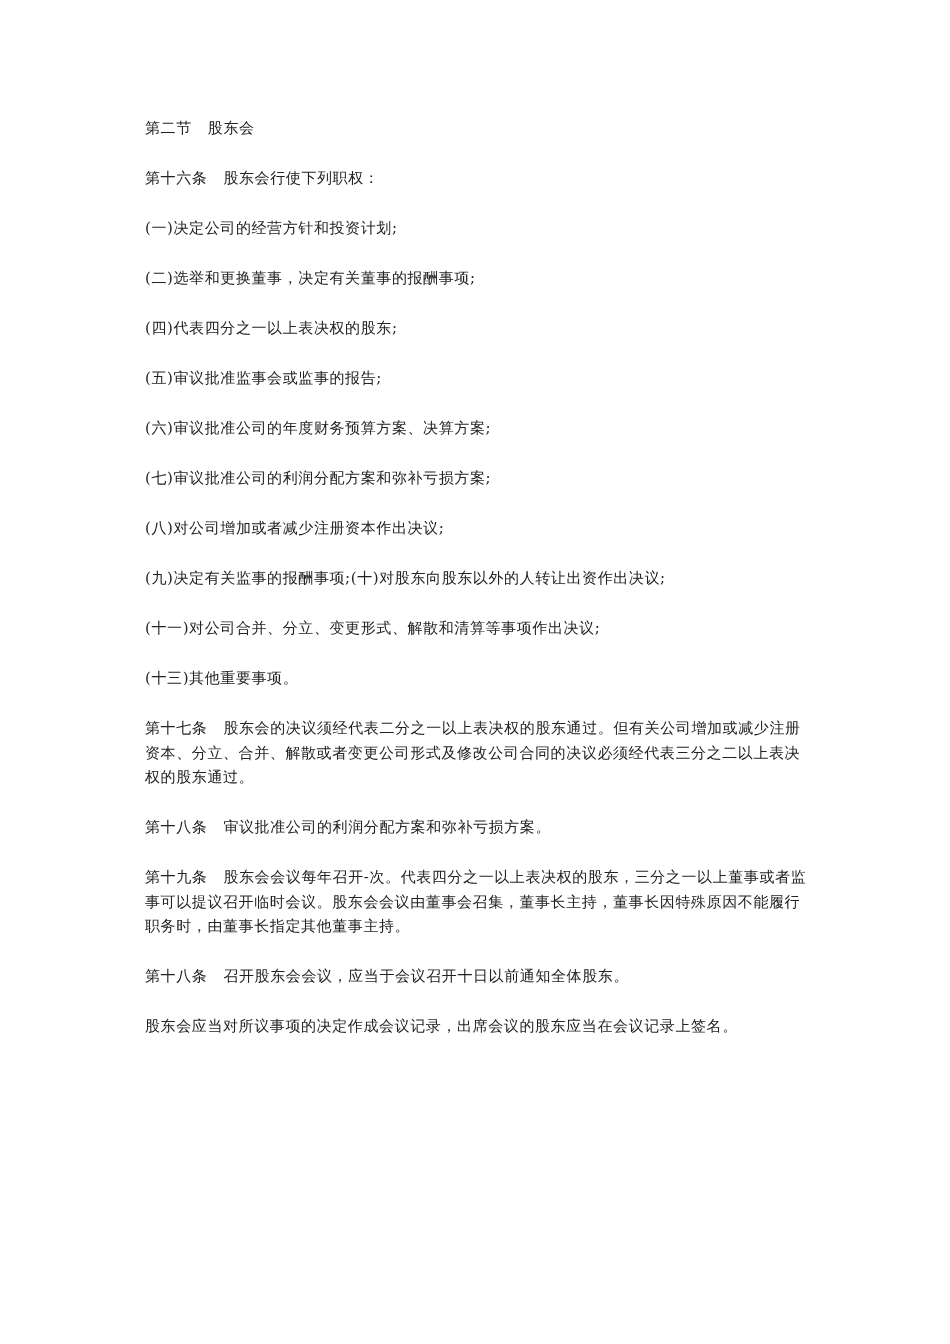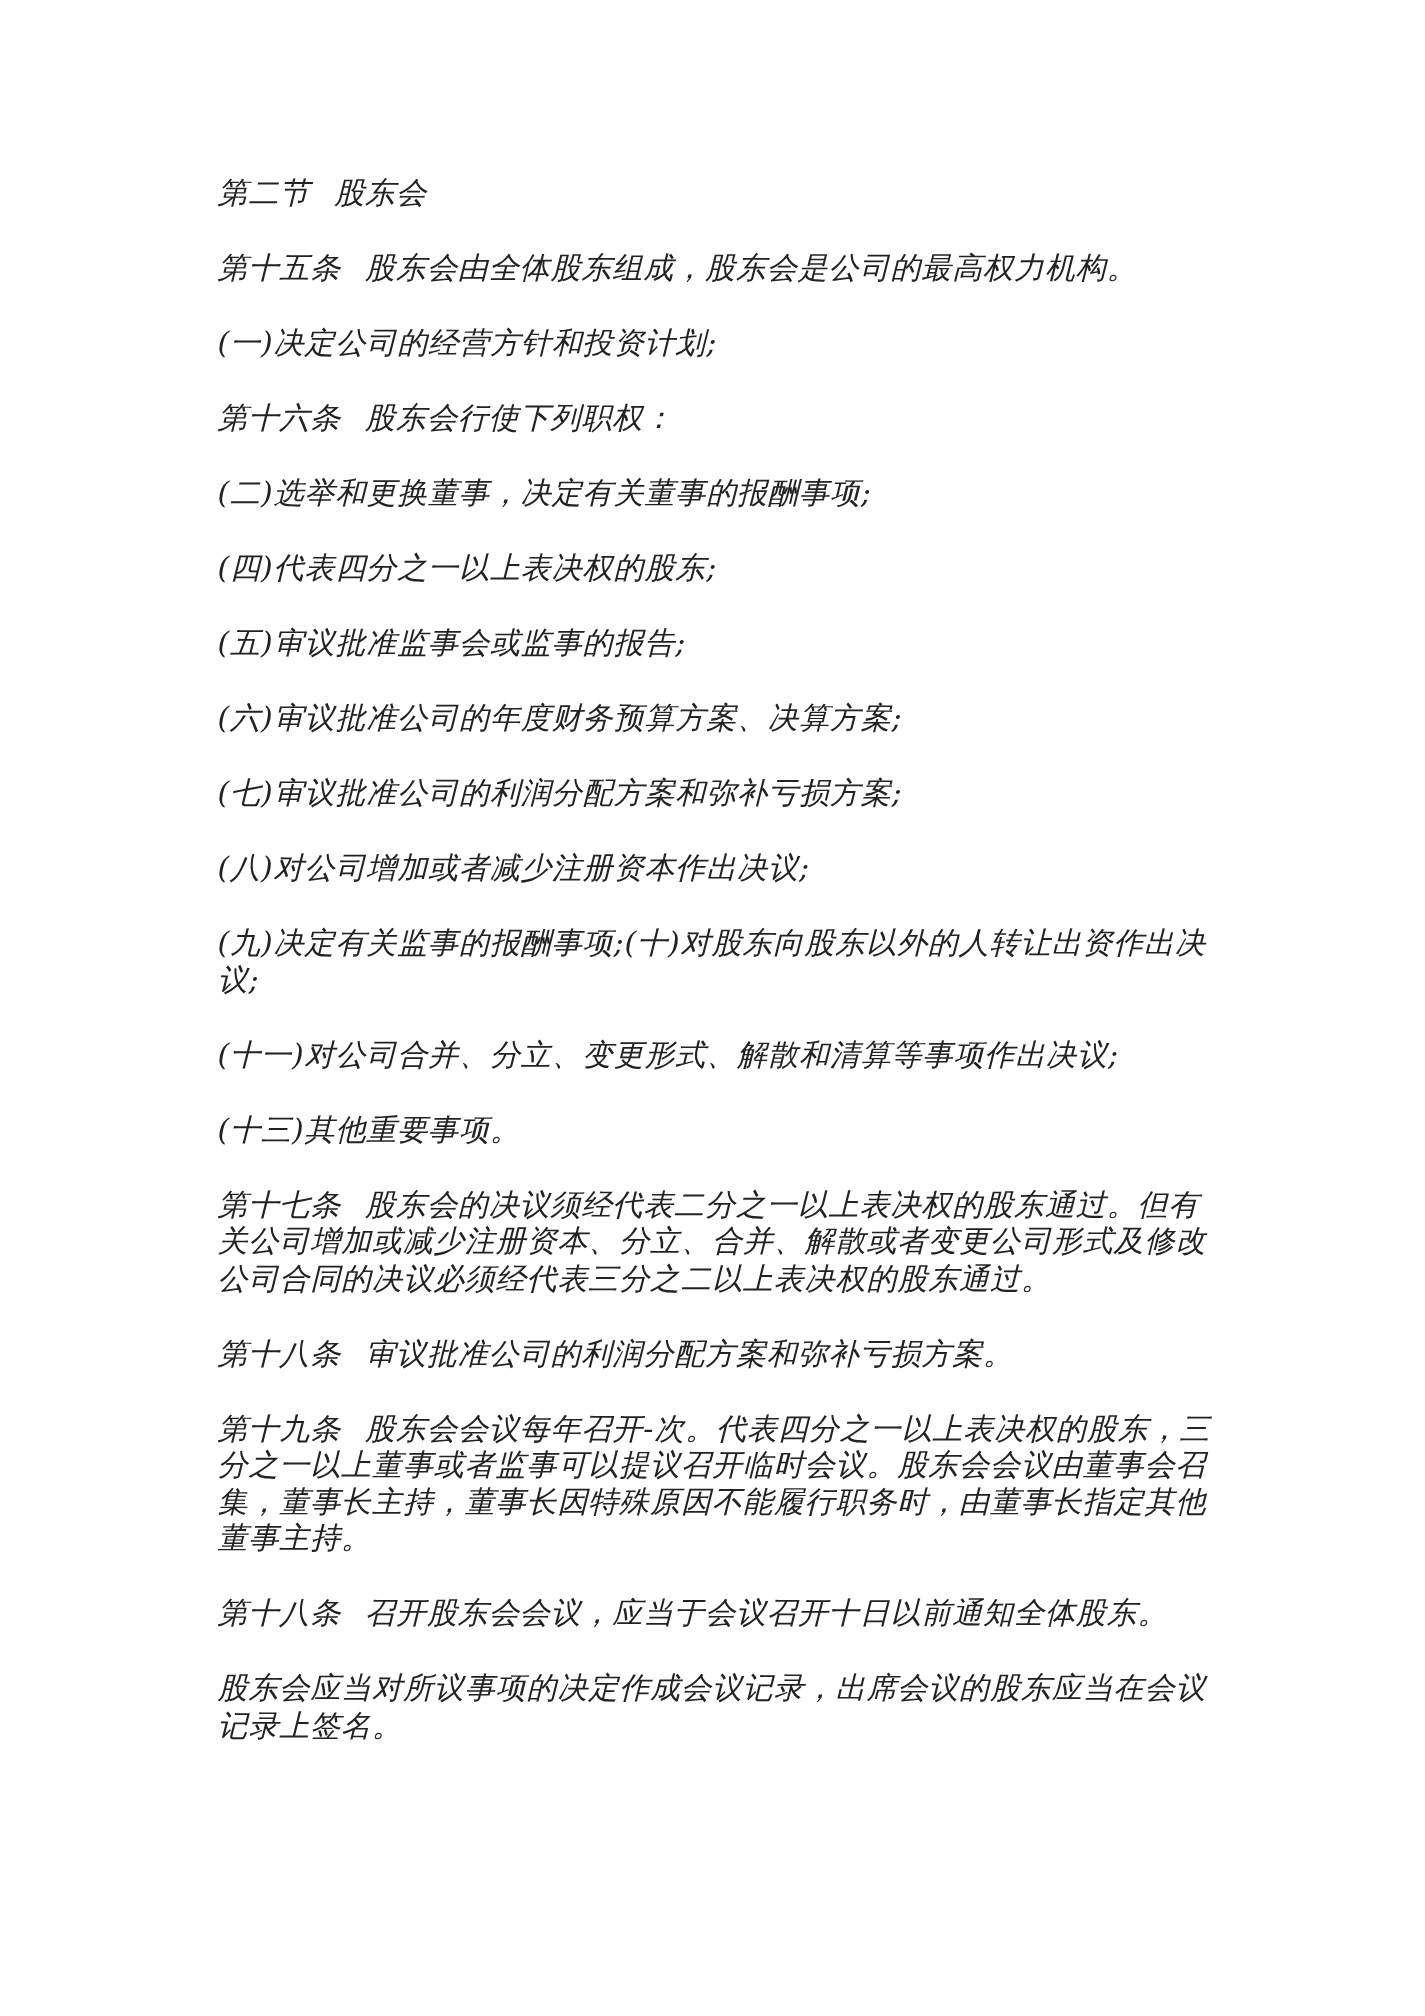--- a/index.html
+++ b/index.html
@@ -15,48 +15,46 @@
       font-family: "DejaVu Serif", "Liberation Serif", serif;
       color: #222222;
     }
     .page {
       position: absolute;
       left: 145px;
       top: 116px;
       width: 665px;
     }
     .para {
-      font-size: 20px;
+      font-size: 15px;
       line-height: 24.5px;
       margin: 0 0 25.5px 0;
       letter-spacing: 0.6px;
       white-space: pre-wrap;
       word-break: break-all;
-      font-style: italic;
     }
     .para.heading {
       margin-bottom: 25.5px;
     }
     .gap {
       display: inline-block;
       width: 16px;
     }
   </style>
 </head>
 <body>
 
 <div class="page">
 
   <p class="para heading"><span>第二节</span><span class="gap"></span><span>股东会</span></p>
 
-  <p class="para"><span>第十五条</span><span class="gap"></span><span>股东会由全体股东组成，股东会是公司的最高权力机构。</span></p>
+
+  <p class="para"><span>第十六条</span><span class="gap"></span><span>股东会行使下列职权：</span></p>
 
   <p class="para">(一)决定公司的经营方针和投资计划;</p>
-
-  <p class="para"><span>第十六条</span><span class="gap"></span><span>股东会行使下列职权：</span></p>
   <p class="para">(二)选举和更换董事，决定有关董事的报酬事项;</p>
   <p class="para">(四)代表四分之一以上表决权的股东;</p>
   <p class="para">(五)审议批准监事会或监事的报告;</p>
   <p class="para">(六)审议批准公司的年度财务预算方案、决算方案;</p>
   <p class="para">(七)审议批准公司的利润分配方案和弥补亏损方案;</p>
   <p class="para">(八)对公司增加或者减少注册资本作出决议;</p>
   <p class="para">(九)决定有关监事的报酬事项;(十)对股东向股东以外的人转让出资作出决议;</p>
   <p class="para">(十一)对公司合并、分立、变更形式、解散和清算等事项作出决议;</p>
   <p class="para">(十三)其他重要事项。</p>
 

